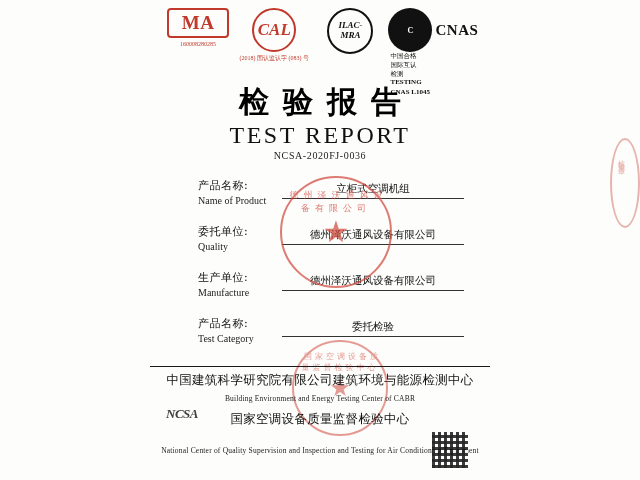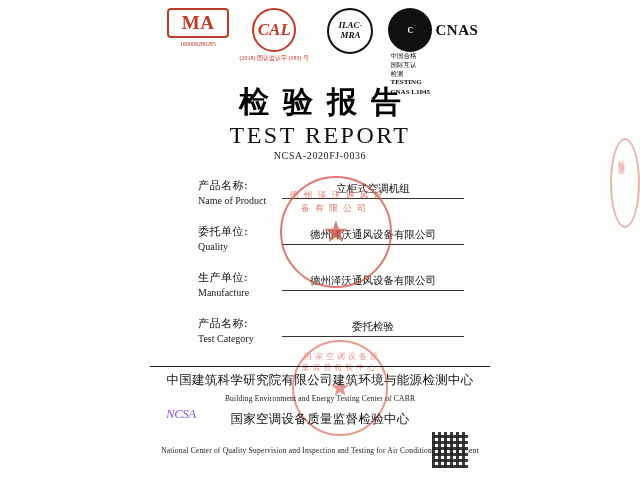--- a/index.html
+++ b/index.html
@@ -236,22 +236,22 @@
     font-size: 7.5px;
     color: #222;
     margin-top: 18px;
     letter-spacing: 0.2px;
   }
   .ncsa-logo {
     position: absolute;
     left: 166px;
     top: 34px;
     font-size: 13px;
-    color: #8b5cf6;
-    font-weight: normal;
+    color: #404040;
+    font-weight: bold;
     font-style: italic;
     letter-spacing: -0.5px;
     text-align: center;
   }
   
   .stamp {
     position: absolute;
     pointer-events: none;
   }
   .stamp-round {

